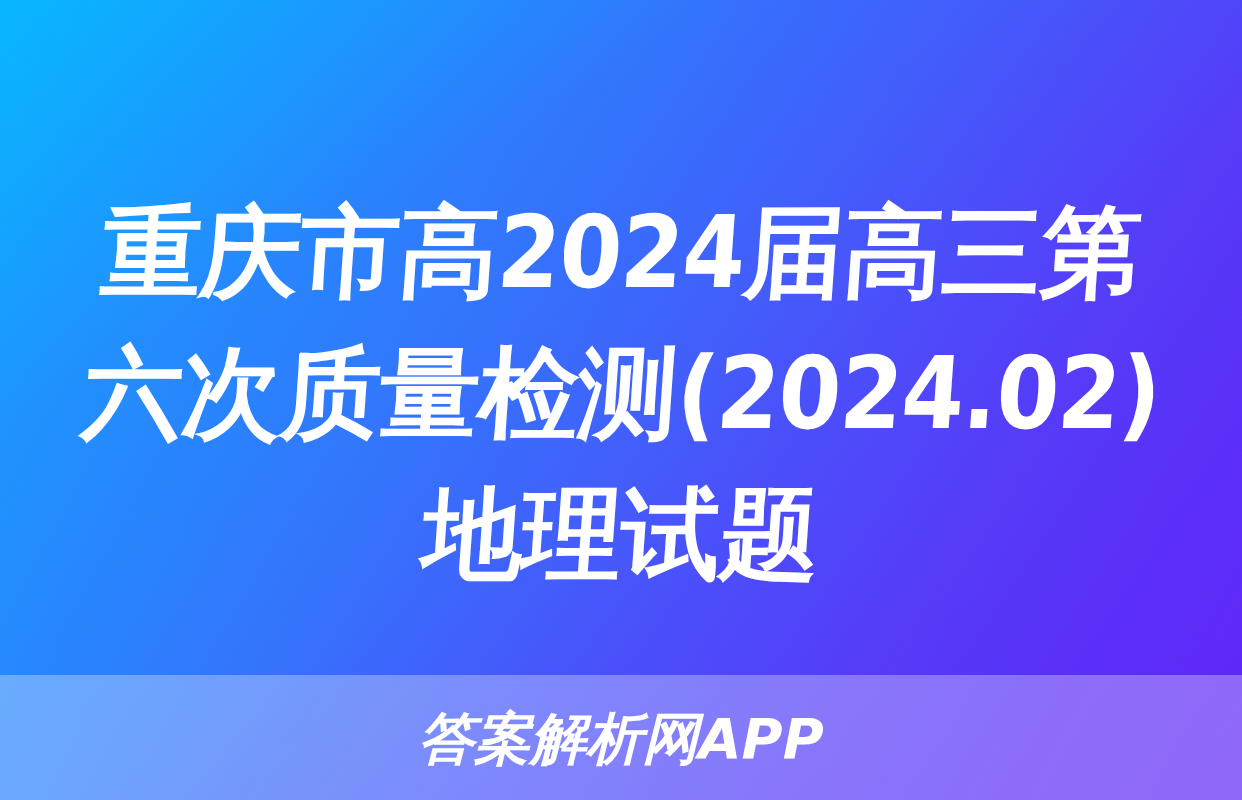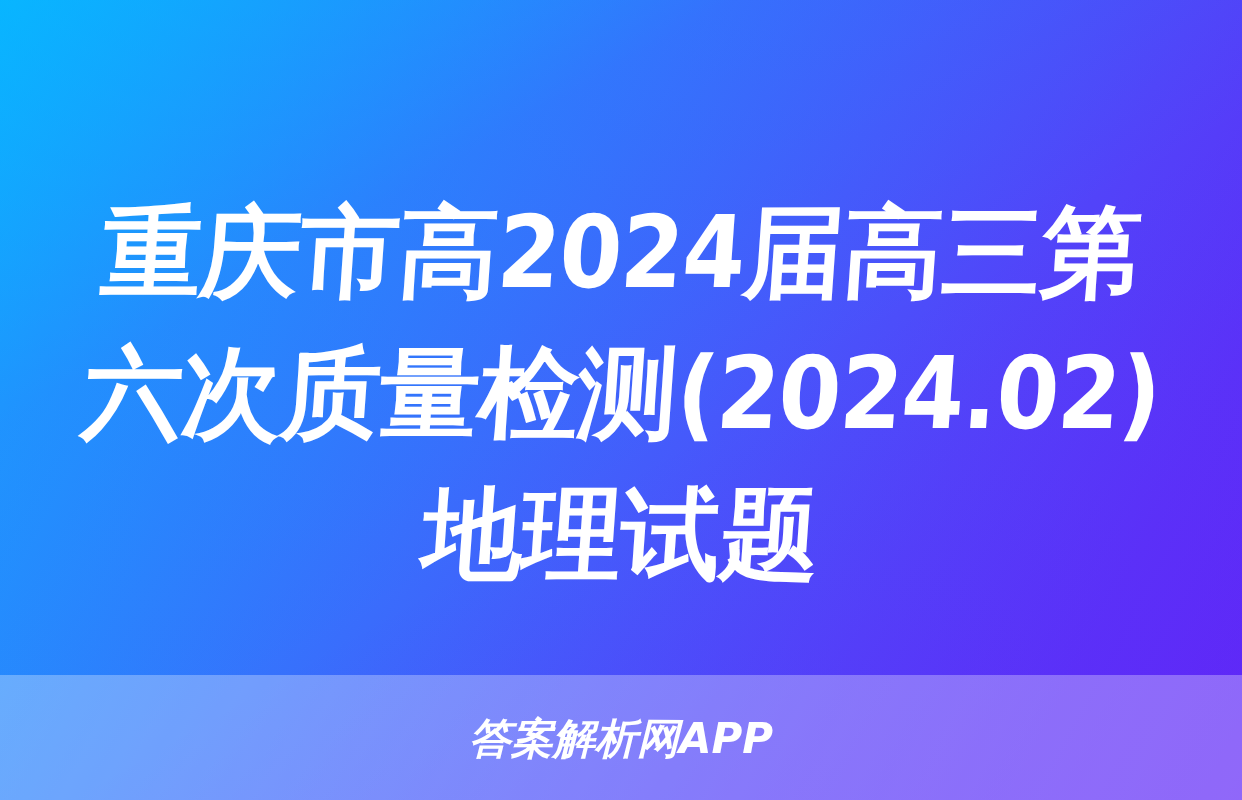--- a/index.html
+++ b/index.html
@@ -80,21 +80,21 @@
     height: 125px;
     background: rgba(255,255,255,0.30);
     z-index: 4;
     display: flex;
     align-items: center;
     justify-content: center;
   }
 
   .watermark-text {
     color: #ffffff;
-    font-size: 42px;
+    font-size: 56px;
     line-height: 46px;
     font-weight: 700;
     font-style: italic;
     letter-spacing: 0px;
     white-space: nowrap;
     transform: translateY(1px);
     font-family: "DejaVu Sans", "Liberation Sans", sans-serif;
   }
 </style>
 </head>

